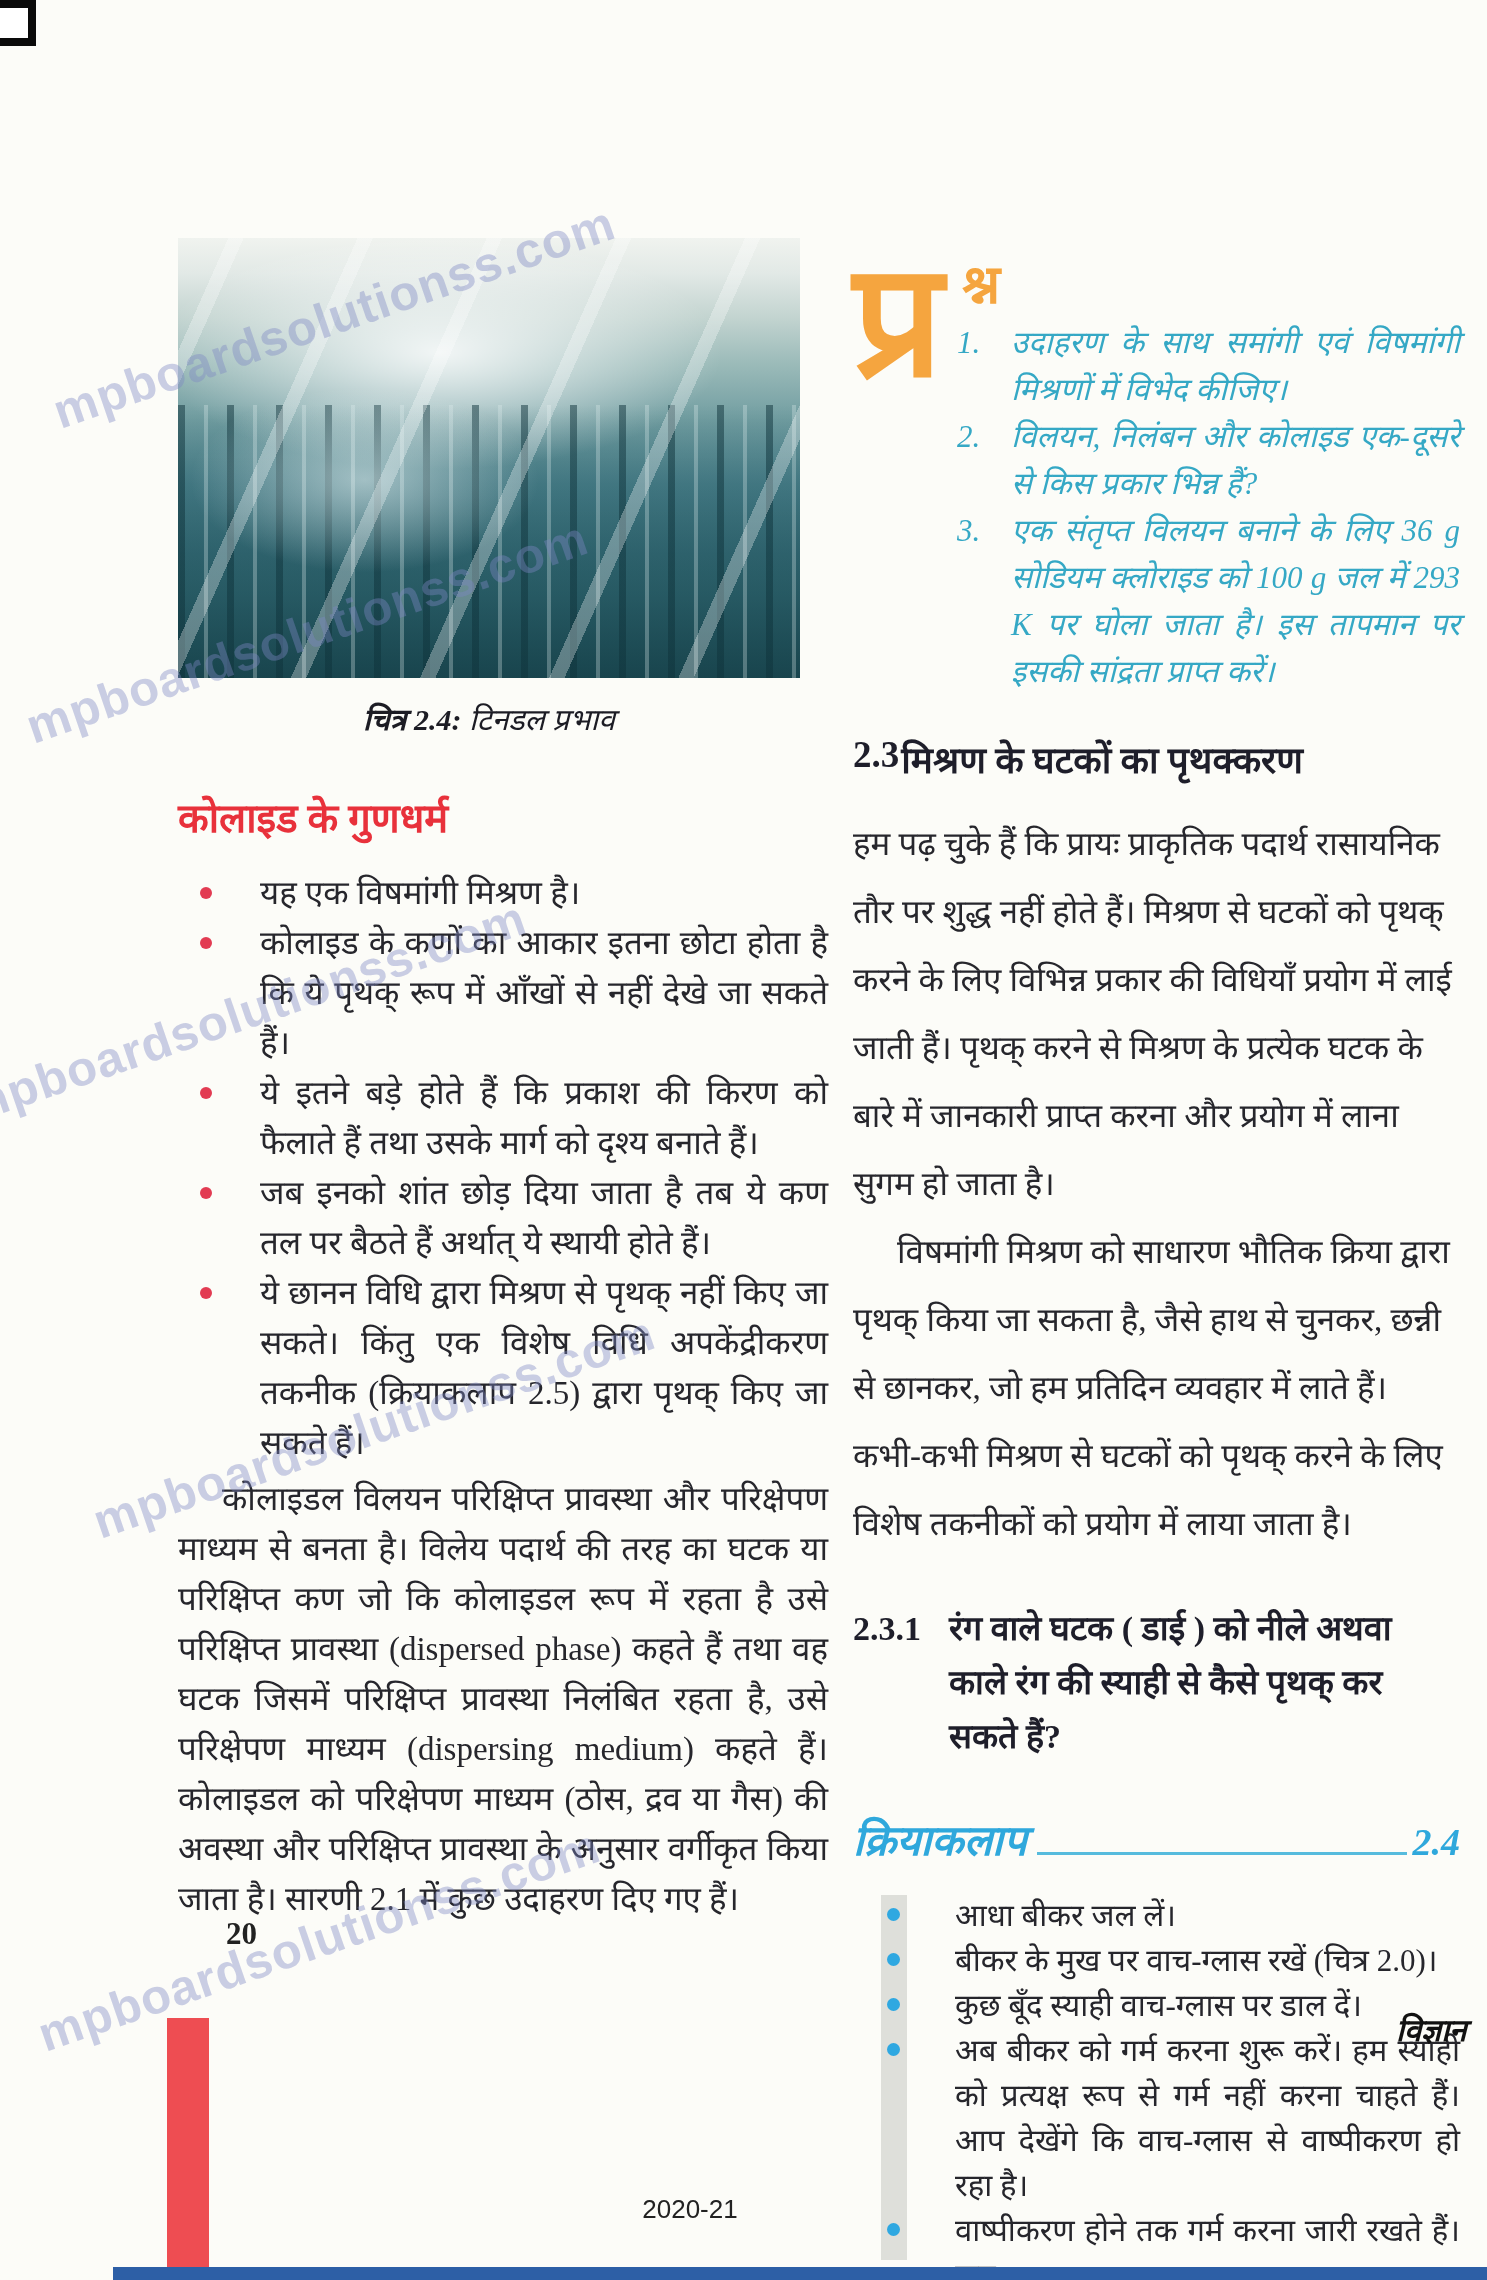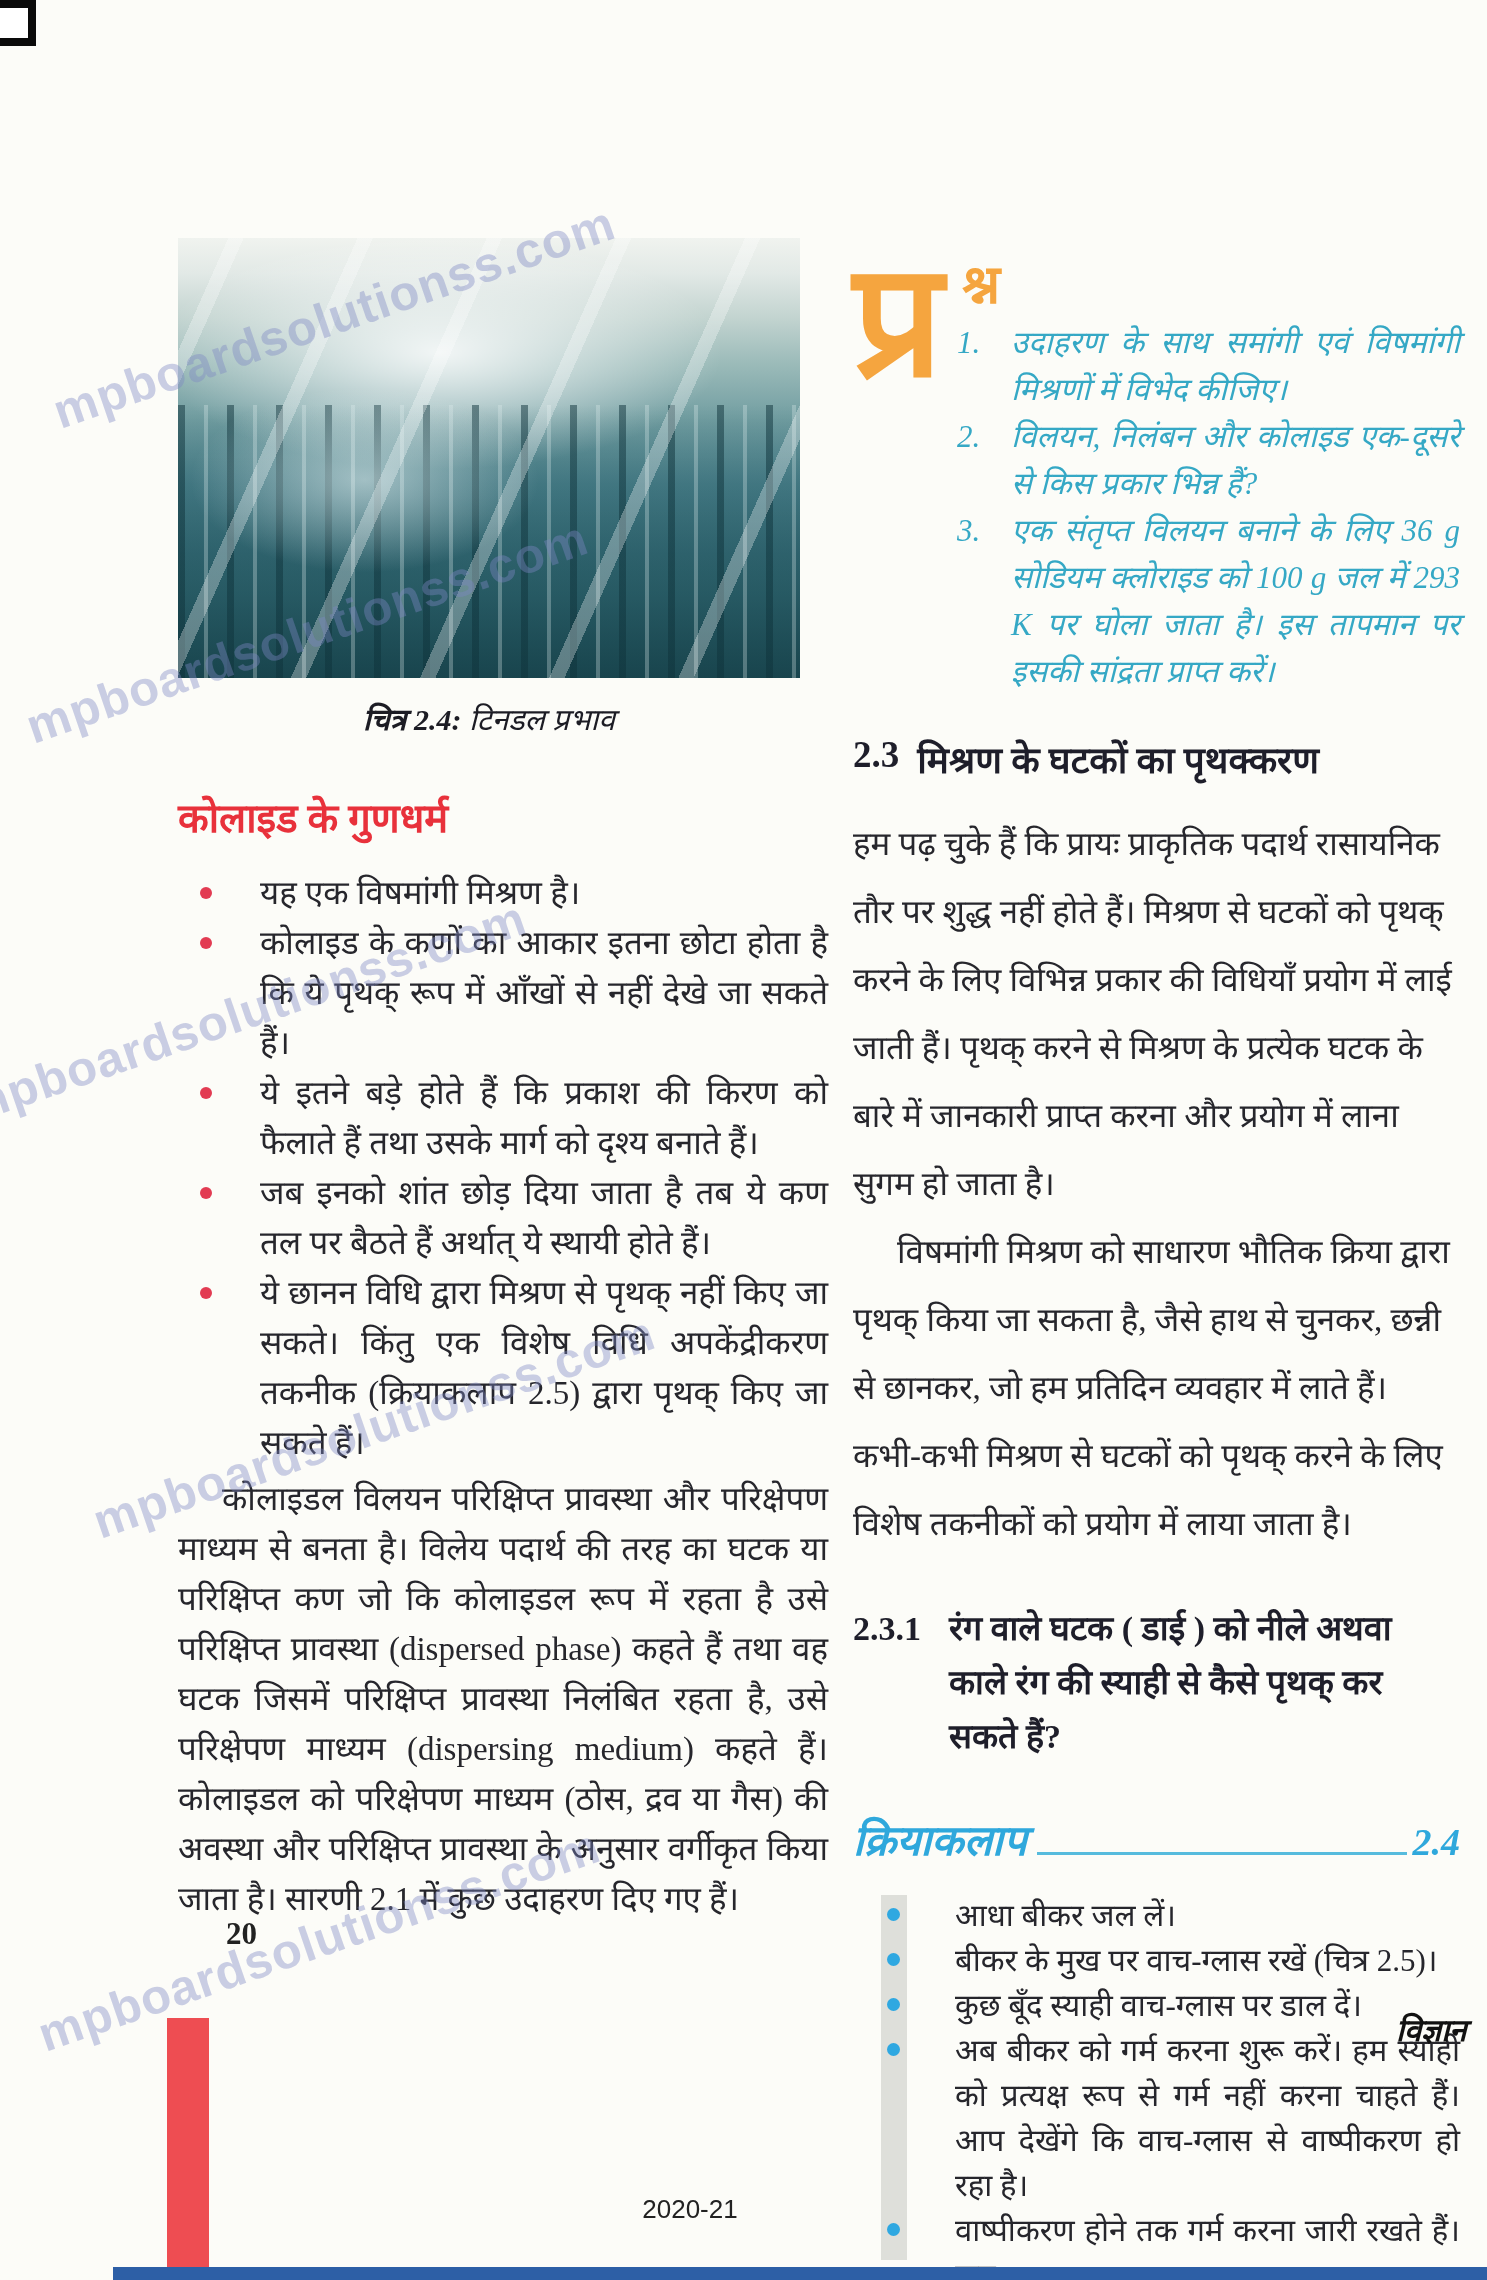--- a/index.html
+++ b/index.html
@@ -42,21 +42,21 @@
   .col-left .para{margin-top:6px;}
   
   .q-block{position:relative;min-height:420px;}
   .drop-cap{position:absolute;left:0;top:-8px;font-size:158px;line-height:170px;font-weight:bold;color:#F5A53F;}
   .q-rest{position:absolute;left:109px;top:0;font-size:54px;font-weight:bold;color:#F5A53F;}
   .q-list{margin-left:104px;padding-top:74px;}
   .q-item{display:flex;}
   .q-num{width:54px;flex:0 0 54px;font-style:italic;font-size:31px;line-height:47px;color:#35A8C5;}
   .q-text{flex:1;font-style:italic;font-size:31px;line-height:47px;color:#35A8C5;text-align:justify;}
   
-  .sec-heading{display:flex;gap:18px;margin:38px 0 0 0;font-size:37px;font-weight:bold;color:#1e1e2a;}
+  .sec-heading{display:flex;gap:2px;margin:38px 0 0 0;font-size:37px;font-weight:bold;color:#1e1e2a;}
   .rpara{font-size:33px;line-height:68px;}
   .rpara.first{margin-top:26px;}
   
   .subsec{display:flex;margin:44px 8px 0 0;font-size:34px;font-weight:bold;color:#1e1e2a;}
   .subsec-num{width:96px;flex:0 0 96px;line-height:54px;}
   .subsec-text{flex:1;line-height:54px;}
   
   .activity{margin-top:46px;}
   .activity-head{display:flex;align-items:baseline;}
   .act-label{font-style:italic;font-weight:bold;font-size:42px;color:#2FA8DC;}
@@ -148,21 +148,21 @@
 
     <div class="activity">
       <div class="activity-head">
         <span class="act-label">क्रियाकलाप</span>
         <span class="act-rule"></span>
         <span class="act-num">2.4</span>
       </div>
       <div class="steps">
         <div class="bar"></div>
         <div class="step"><span class="sdot"></span><span>आधा बीकर जल लें।</span></div>
-        <div class="step"><span class="sdot"></span><span>बीकर के मुख पर वाच-ग्लास रखें (चित्र 2.5)।</span></div>
+        <div class="step"><span class="sdot"></span><span>बीकर के मुख पर वाच-ग्लास रखें (चित्र 2.0)।</span></div>
         <div class="step"><span class="sdot"></span><span>कुछ बूँद स्याही वाच-ग्लास पर डाल दें।</span></div>
         <div class="step"><span class="sdot"></span><span>अब बीकर को गर्म करना शुरू करें। हम स्याही को प्रत्यक्ष रूप से गर्म नहीं करना चाहते हैं। आप देखेंगे कि वाच-ग्लास से वाष्पीकरण हो रहा है।</span></div>
         <div class="step"><span class="sdot"></span><span>वाष्पीकरण होने तक गर्म करना जारी रखते हैं। जब</span></div>
       </div>
     </div>
 
   </div>
 
   <div class="footer-red-bar"></div>
   <div class="page-number">20</div>

